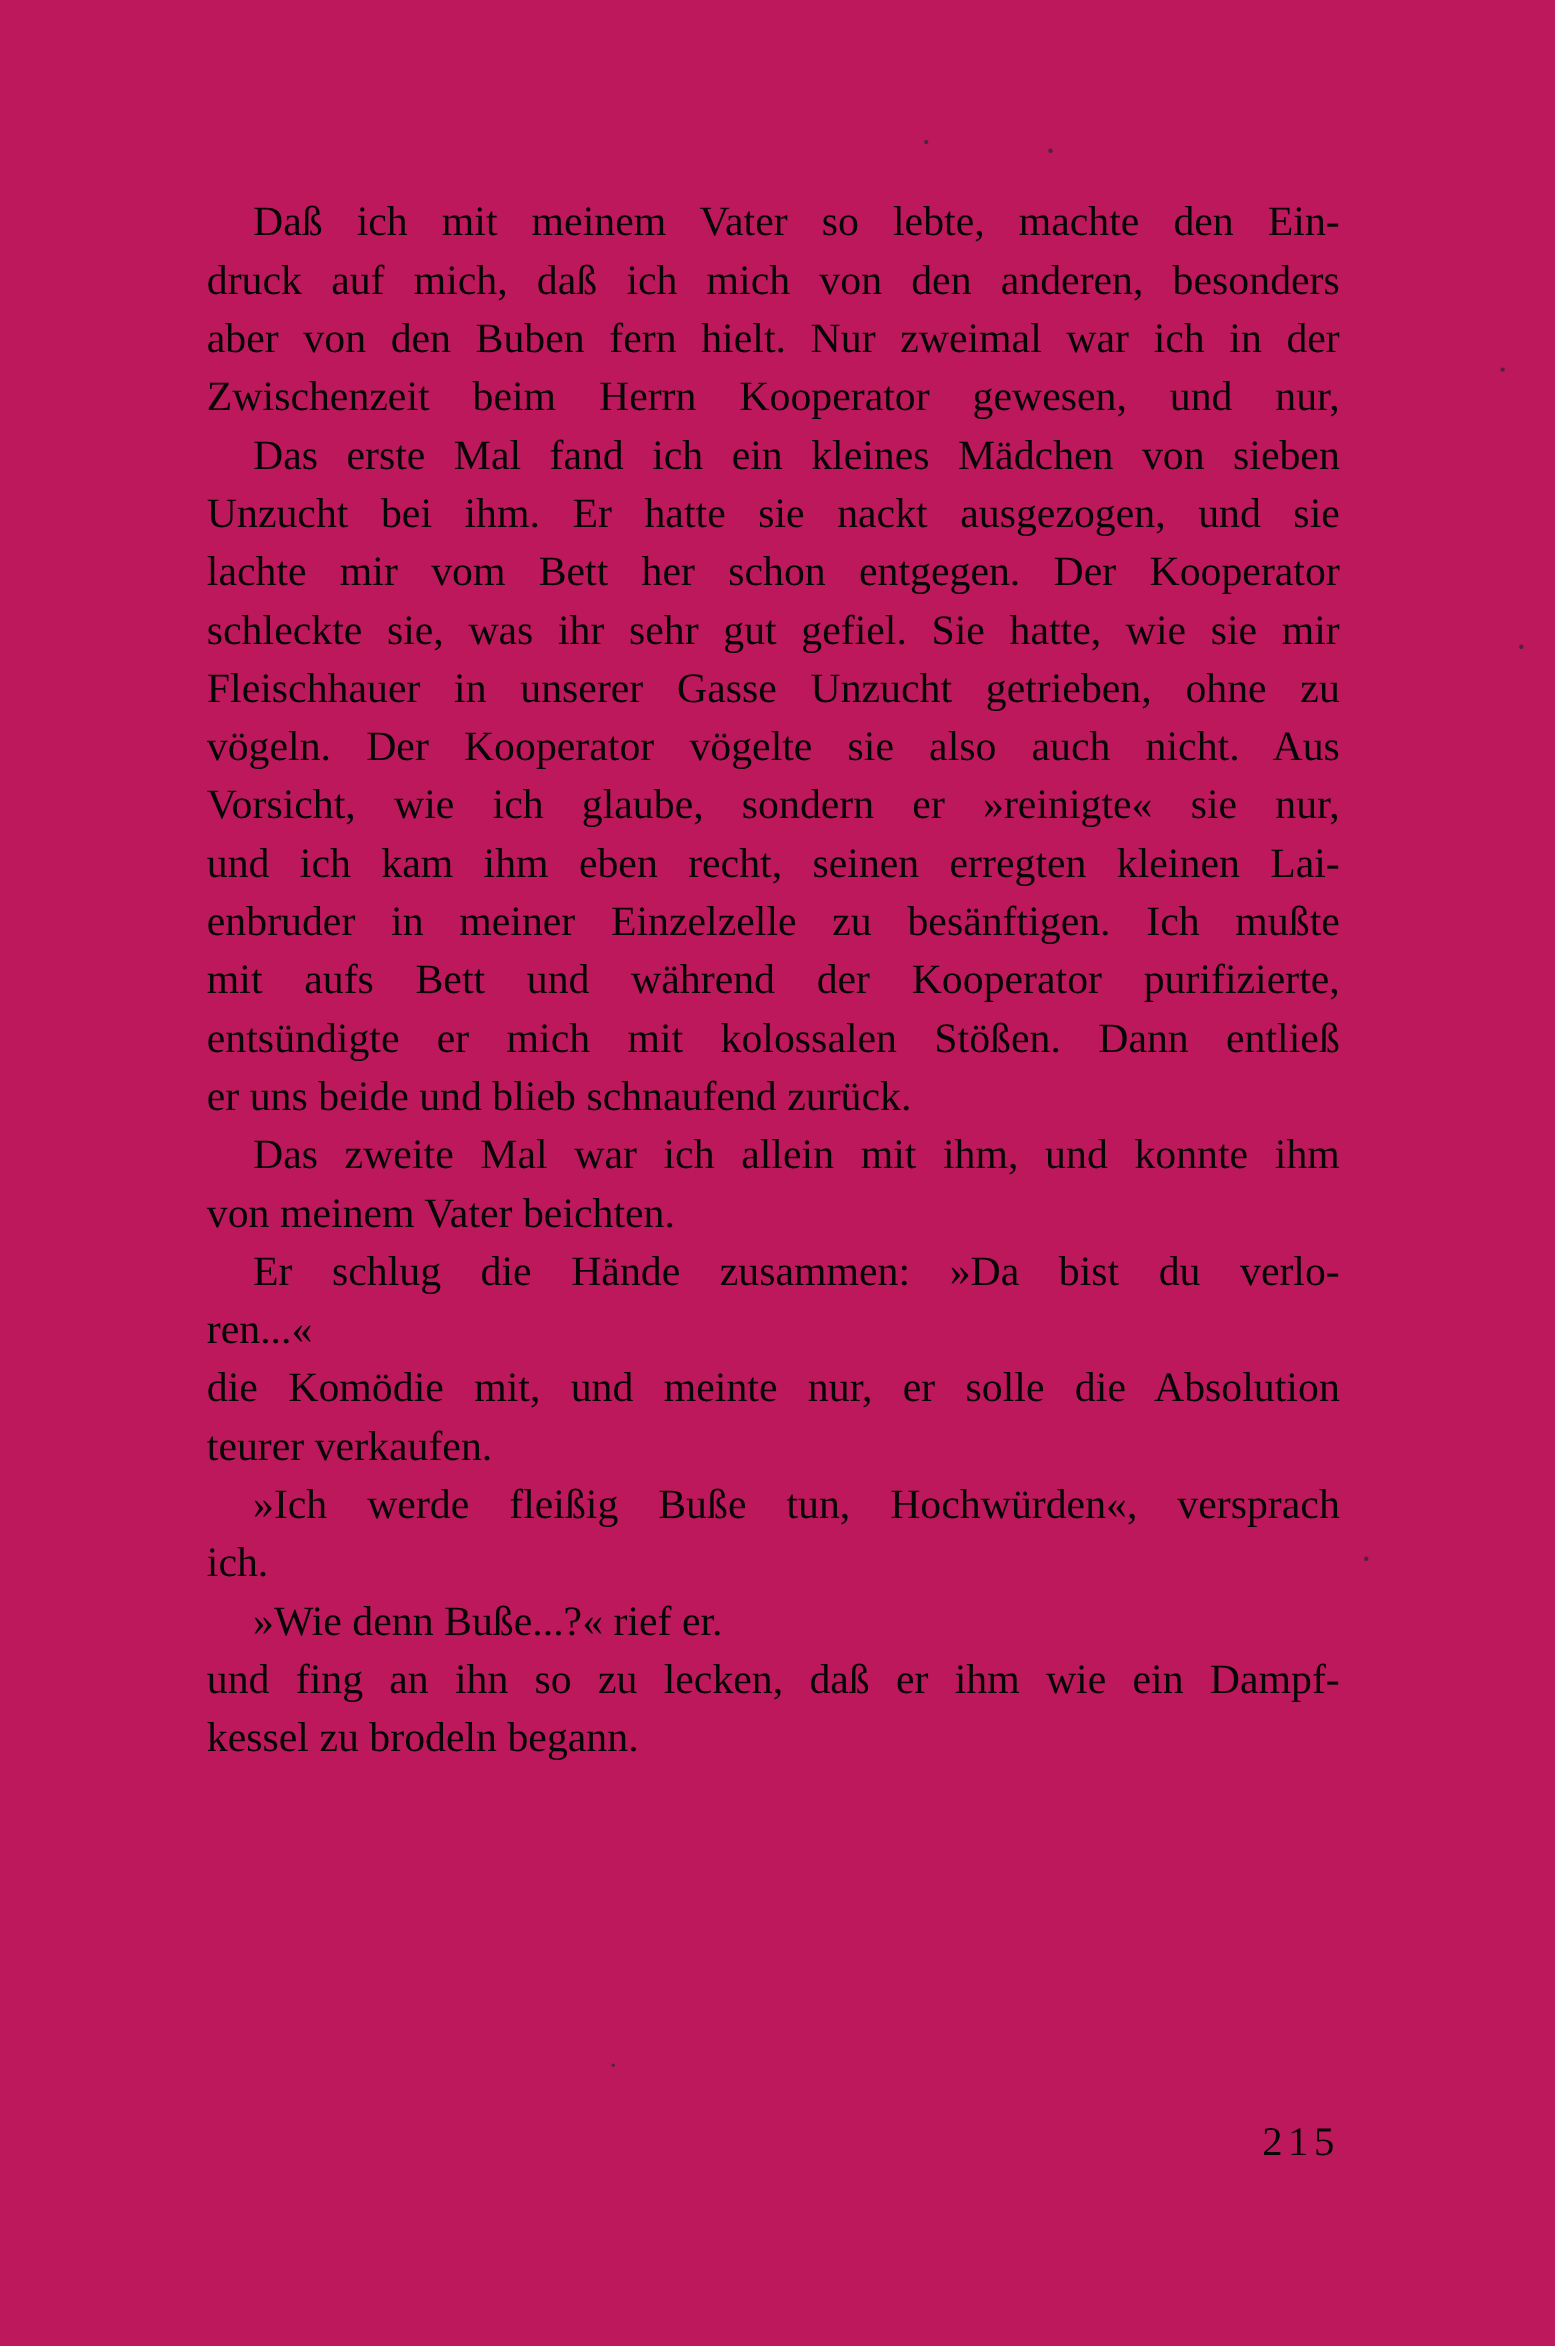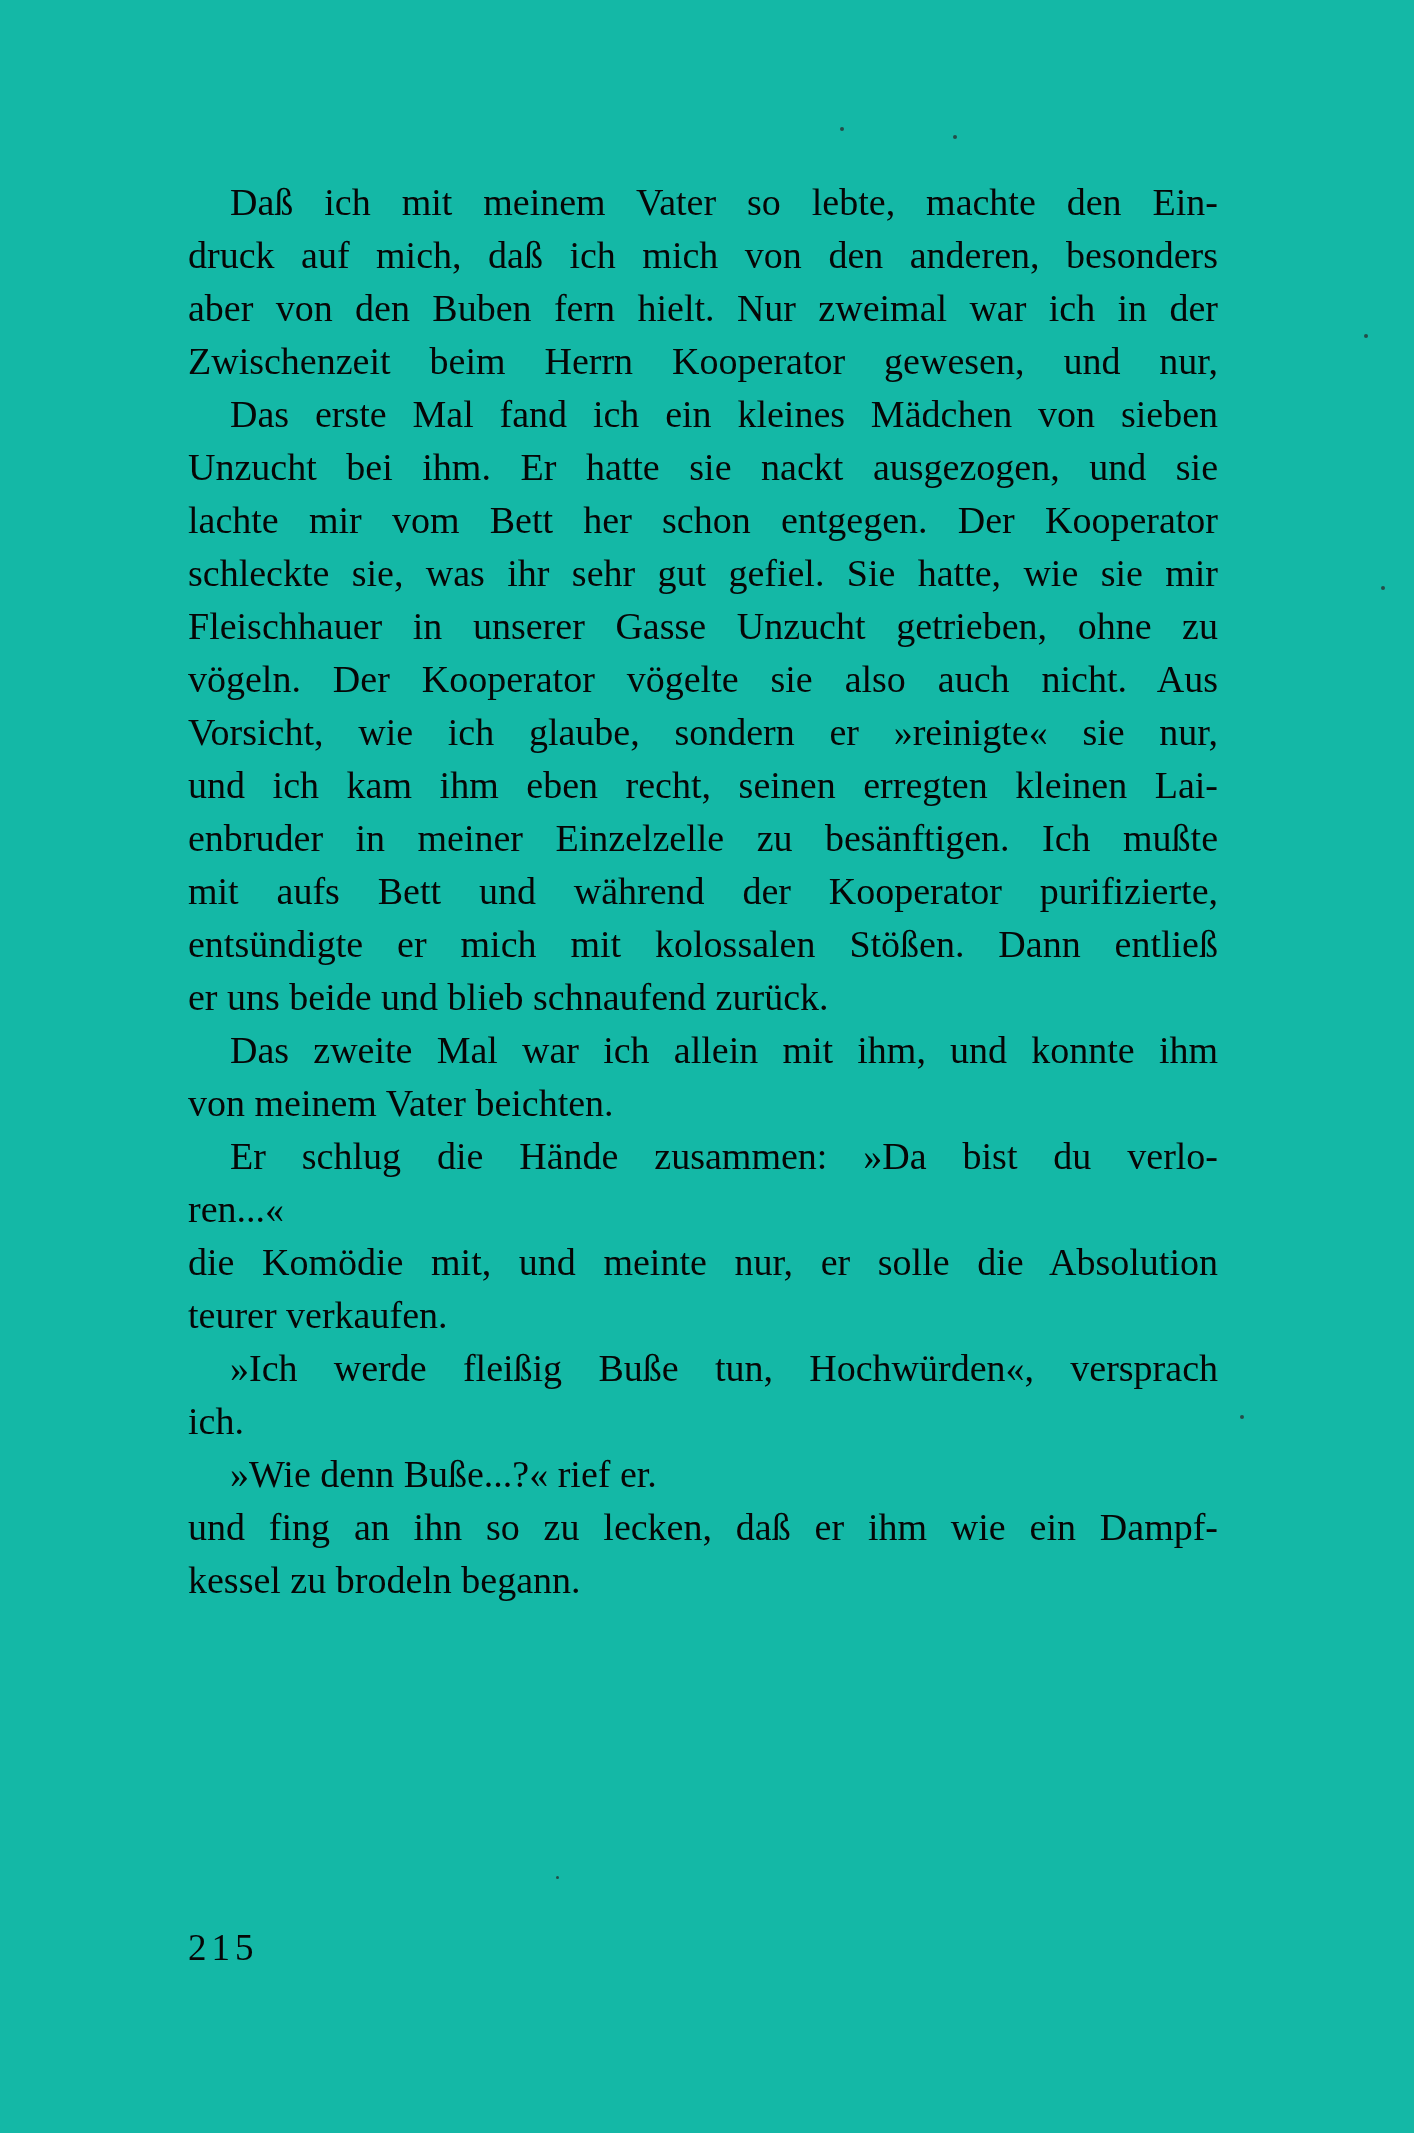--- a/index.html
+++ b/index.html
@@ -7,21 +7,21 @@
     width: 1414px;
     height: 2133px;
     background: #ffffff;
     position: relative;
     font-family: "Liberation Serif", "DejaVu Serif", serif;
     color: #060606;
   }
   .book-page {
     position: absolute;
     inset: 0;
-    background: #14b8a6;
+    background: #be185d;
     overflow: hidden;
   }
   .page-text {
     position: absolute;
     left: 188px;
     top: 176px;
     width: 1030px;
     font-size: 38px;
     line-height: 53px;
     color: #060606;
@@ -33,21 +33,21 @@
     text-align: justify;
     text-align-last: justify;
   }
   .line.last { text-align-last: left; }
   .line.indent { text-indent: 42px; }
   .page-number {
     position: absolute;
     left: 188px;
     top: 1926px;
     width: 1030px;
-    text-align: left;
+    text-align: right;
     font-size: 37px;
     letter-spacing: 5px;
     color: #060606;
   }
   .speck {
     position: absolute;
     background: #2a2a2a;
     border-radius: 50%;
     opacity: 0.75;
   }

